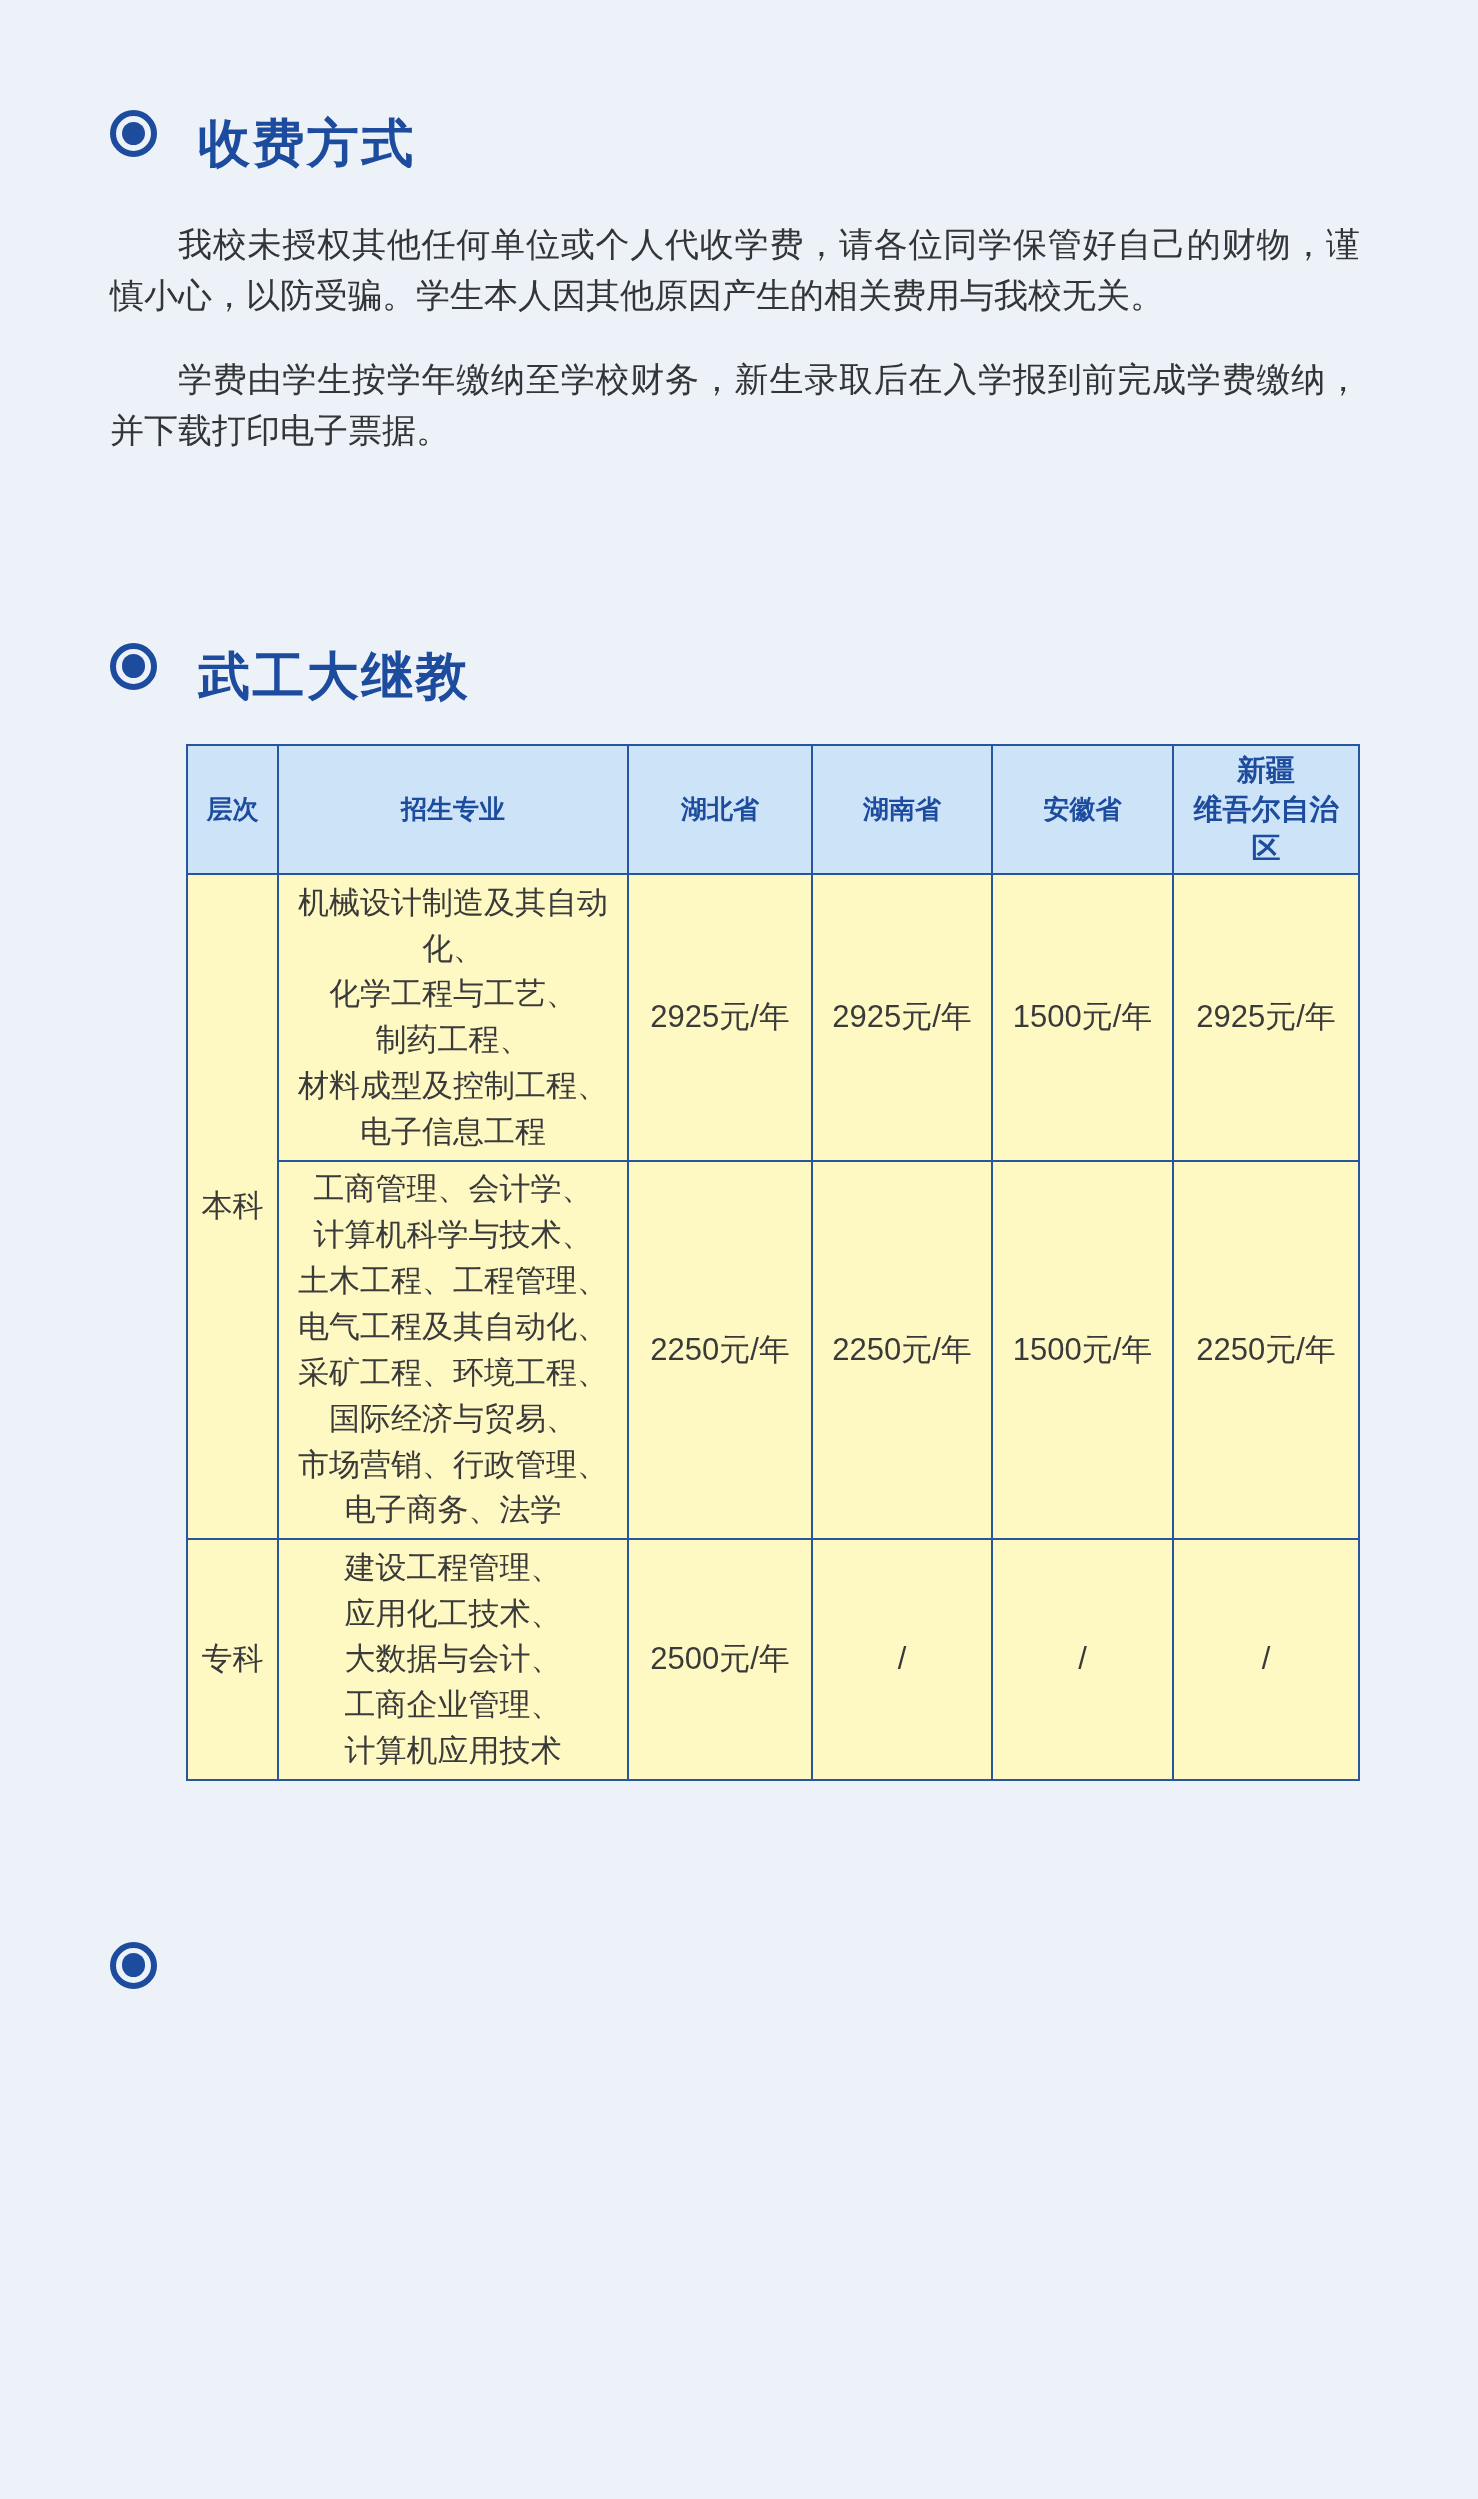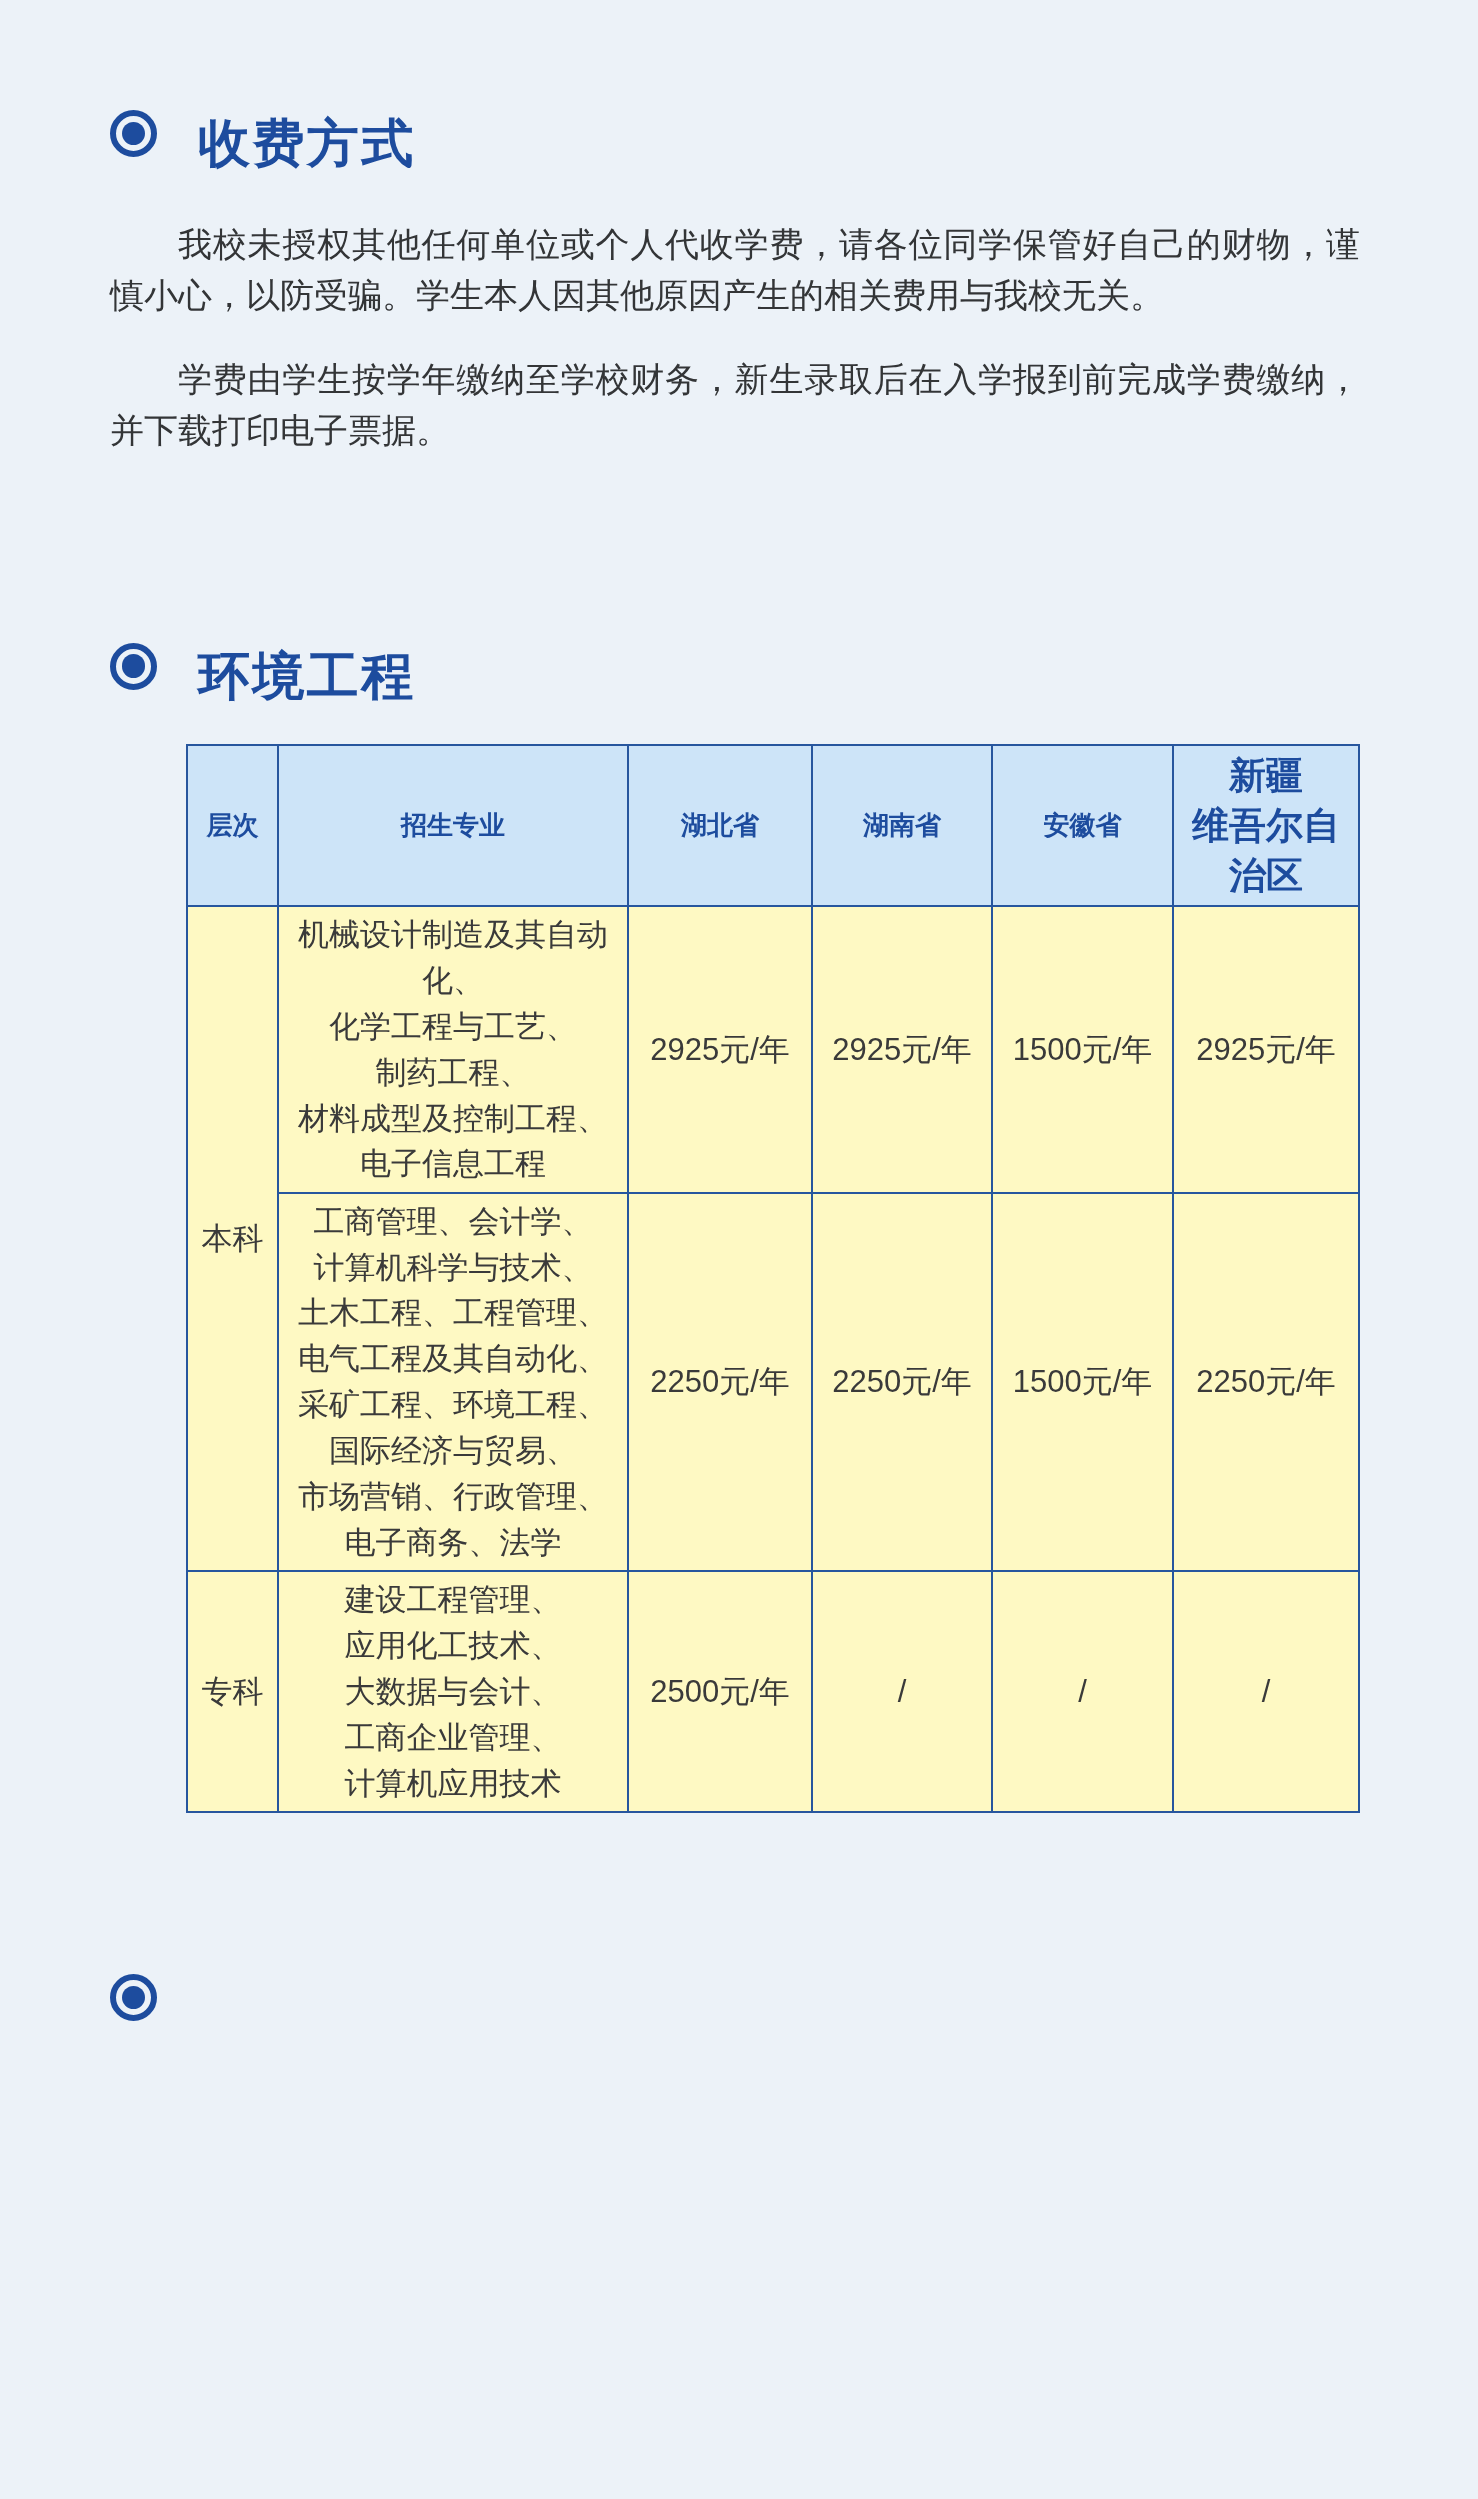--- a/index.html
+++ b/index.html
@@ -85,21 +85,21 @@
     box-sizing: border-box;
   }
   .fee-table thead th {
     background: #cde4f8;
     color: #1d4c9e;
     font-size: 26px;
     font-weight: 700;
     height: 88px;
   }
   .fee-table thead th.hdr-xinjiang {
-    font-size: 37px;
+    font-size: 29px;
     line-height: 1.35;
     white-space: pre-line;
   }
   .fee-table tbody td {
     background: #fef9c3;
     font-size: 31px;
     color: #3a3a3a;
   }
   .level-cell {
     font-weight: 400;
@@ -131,21 +131,21 @@
   </div>
   <p id="payment-para-2" class="para">我校未授权其他任何单位或个人代收学费，请各位同学保管好自己的财物，谨慎小心，以防受骗。学生本人因其他原因产生的相关费用与我校无关。</p>
   <p id="payment-para-1" class="para">学费由学生按学年缴纳至学校财务，新生录取后在入学报到前完成学费缴纳，并下载打印电子票据。</p>
 </section>
 
 <section id="section-tuition">
   <div class="section-title">
     <span class="bullseye">
         <span class="dot"></span>
       </span>
-    <h2>环境工程</h2>
+    <h2>武工大继教</h2>
   </div>
 
   <table class="fee-table">
     <colgroup>
       <col style="width:91px">
       <col style="width:350px">
       <col style="width:184px">
       <col style="width:180px">
       <col style="width:181px">
       <col style="width:186px">

